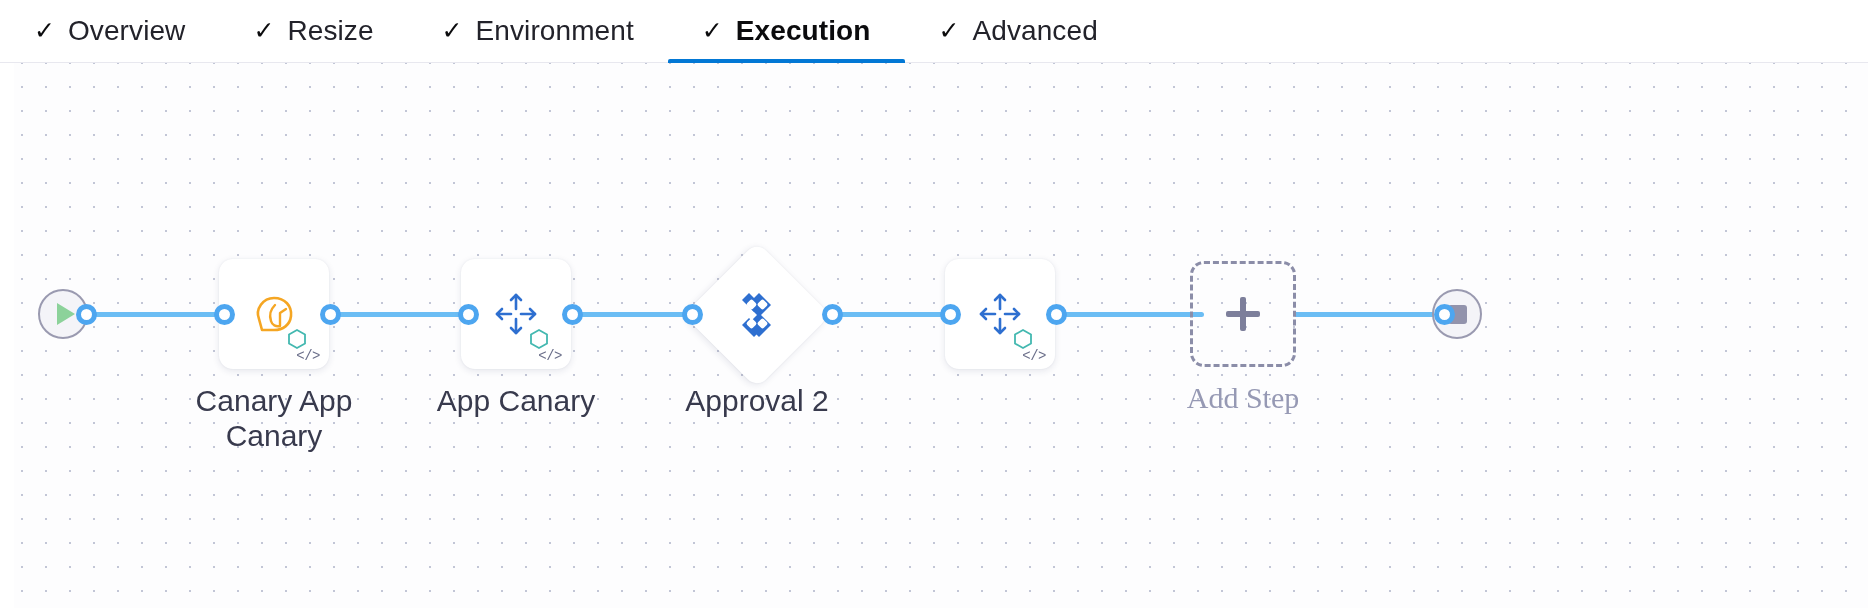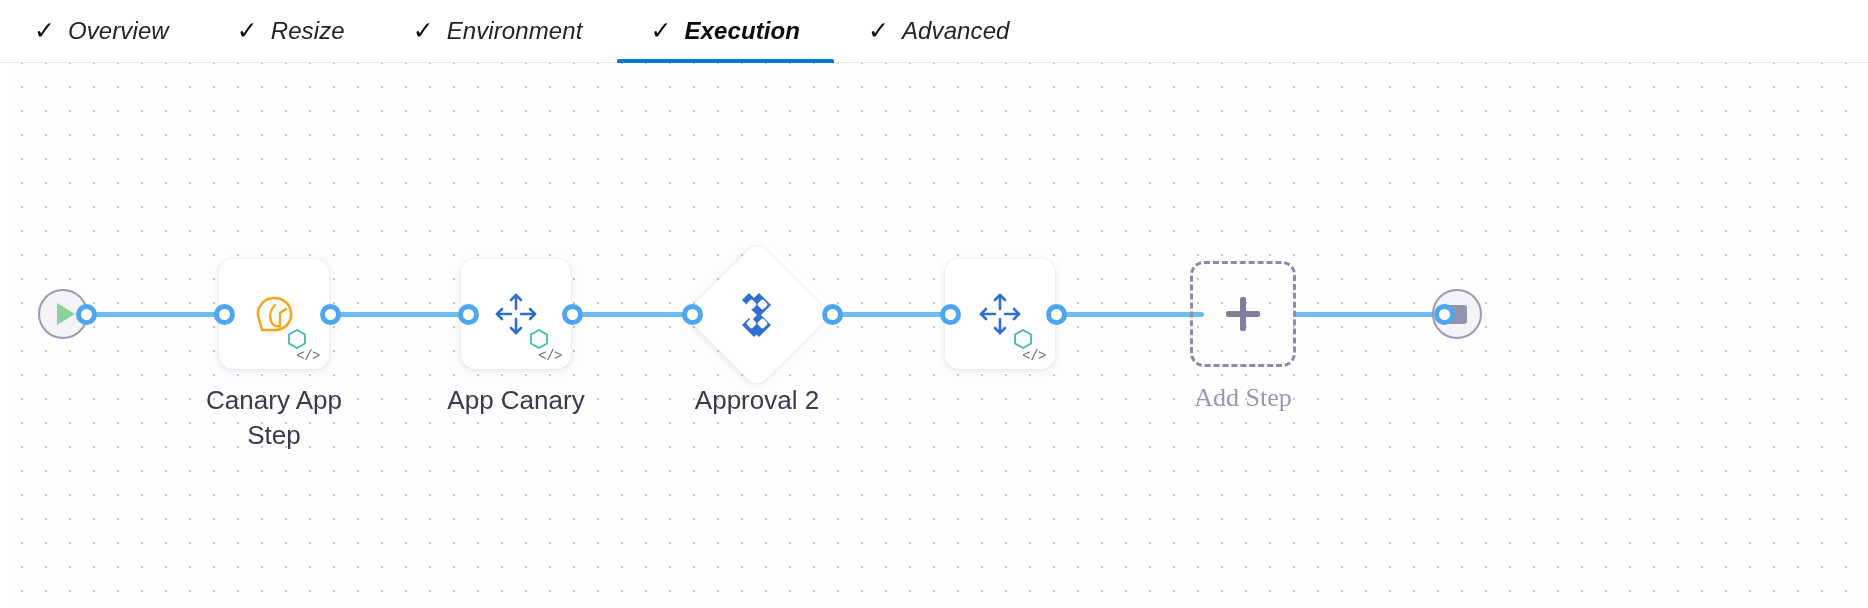--- a/index.html
+++ b/index.html
@@ -32,24 +32,23 @@
     white-space: nowrap;
   }
   .tab-check {
     font-size: 25px;
     line-height: 1;
     color: #0b0b0d;
     font-weight: 400;
     transform: translateY(-1px);
   }
   .tab-label {
-    font-size: 24px;
+    font-size: 28px;
     color: #22222a;
     letter-spacing: 0.1px;
-    font-style: italic;
   }
   .tab.active .tab-label { font-weight: bold; color: #0b0b0d; }
   .tab.active .tab-underline {
     position: absolute;
     left: 0; right: 0; bottom: 0;
     height: 4px;
     background: #0278d5;
     border-radius: 2px 2px 0 0;
   }
   .tab-underline { display: none; }
@@ -189,21 +188,21 @@
     background: #7d7f9b;
     border-radius: 2px;
   }
   .plus::before { left: 0; top: 14px; width: 34px; height: 6px; }
   .plus::after  { top: 0; left: 14px; height: 34px; width: 6px; }
 
   
   .nlabel {
     position: absolute;
     text-align: center;
-    font-size: 26px;
+    font-size: 30px;
     line-height: 35px;
     color: #383a4d;
     top: 320px;
     z-index: 2;
   }
   .nlabel.muted { color: #9699b4; }
 </style>
 </head>
 <body>
 
@@ -276,21 +275,21 @@
       <span class="hex-badge">
         <svg viewBox="0 0 22 22" width="22" height="22">
           <polygon points="11,2 19,6.5 19,15.5 11,20 3,15.5 3,6.5" fill="#ffffff" stroke="#43b8b0" stroke-width="1.8"></polygon>
         </svg>
       </span>
     </div>
     <span class="code-badge">&lt;/&gt;</span>
   </div>
   <div class="nlabel" style="left:179px; width:190px;">
     <div>Canary App</div>
-    <div>Step</div>
+    <div>Canary</div>
   </div>
 
   <div class="node card" style="left:461px;">
     <div class="card-icon">
       <svg viewBox="0 0 58 58" width="58" height="58" fill="none" stroke="#2e6fd0" stroke-width="2.6" stroke-linecap="round" stroke-linejoin="round">
         <line x1="29" y1="10" x2="29" y2="24"></line>
           <polyline points="24,15 29,10 34,15"></polyline>
         <line x1="29" y1="34" x2="29" y2="48"></line>
           <polyline points="24,43 29,48 34,43"></polyline>
         <line x1="10" y1="29" x2="24" y2="29"></line>

